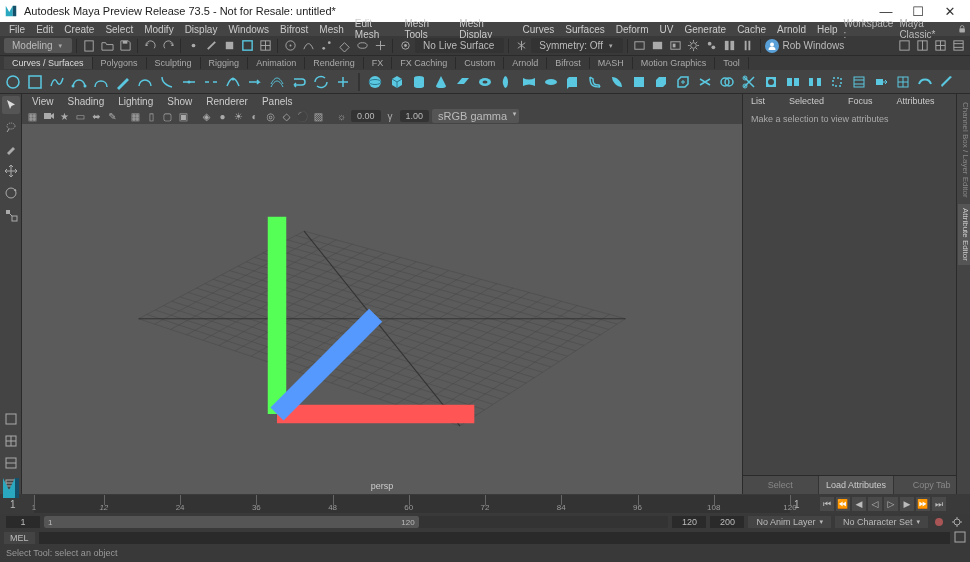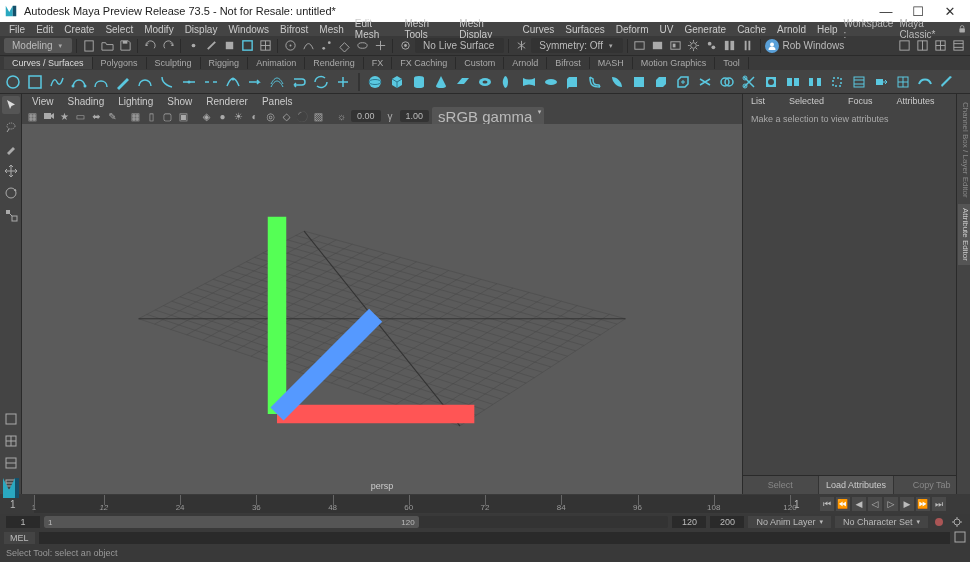--- a/index.html
+++ b/index.html
@@ -33,21 +33,21 @@
 .ltool .tbtn { width:18px; height:18px; display:flex; align-items:center; justify-content:center; border-radius:2px;}
 .ltool .tbtn.active { background:#555; }
 .ltool .tbtn svg { width:14px; height:14px; }
 .ltool .gap { flex:1; }
 .viewport { flex:1; display:flex; flex-direction:column; background:#5b5b5b; position:relative; }
 .vmenu { height:14px; background:#444; display:flex; align-items:center; padding:0 4px; gap:2px; }
 .vmenu .vmitem { padding:0 6px; font-size:10px; color:#ccc; }
 .vtoolbar { height:16px; background:#444; display:flex; align-items:center; padding:0 4px; gap:3px; }
 .vtoolbar .vicon { width:13px; height:13px; display:flex; align-items:center; justify-content:center; color:#aaa; }
 .vtoolbar .vnum { background:#333; padding:1px 6px; font-size:9px; border-radius:2px;}
-.vtoolbar .vsel { background:#555; padding:1px 12px 1px 6px; font-size:15px; border-radius:2px; position:relative; }
+.vtoolbar .vsel { background:#555; padding:1px 12px 1px 6px; font-size:11px; border-radius:2px; position:relative; }
 .vtoolbar .vsel::after { content:"▾"; position:absolute; right:3px; font-size:7px; }
 .canvas { flex:1; position:relative; overflow:hidden; background:#5b5b5b; }
 .canvas svg { width:100%; height:100%; }
 .axis { position:absolute; bottom:6px; left:6px; width:30px; height:30px; }
 .camlabel { position:absolute; bottom:3px; left:50%; transform:translateX(-50%); font-size:9px; color:#ccc; }
 .mayalogo { position:absolute; bottom:62px; left:2px; width:18px; height:28px; z-index:5; }
 .attrpanel { width:228px; background:#444; display:flex; flex-direction:column; border-left:1px solid #2a2a2a; }
 .attrpanel .amenu { height:14px; display:flex; align-items:center; padding:0 4px; gap:16px; }
 .attrpanel .amenu .aitem { padding:0 4px; font-size:9px; color:#ccc; }
 .attrpanel .abody { flex:1; padding:6px 8px; font-size:9px; color:#aaa; }

